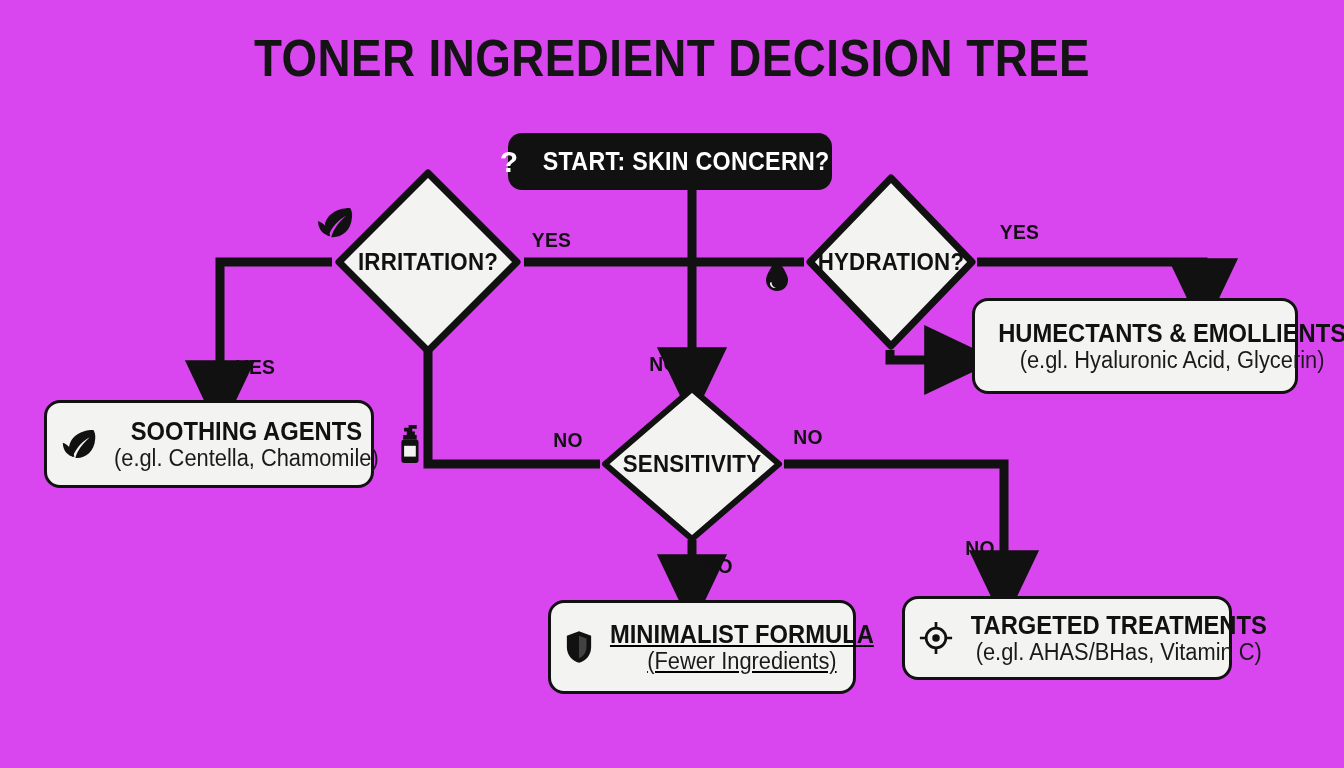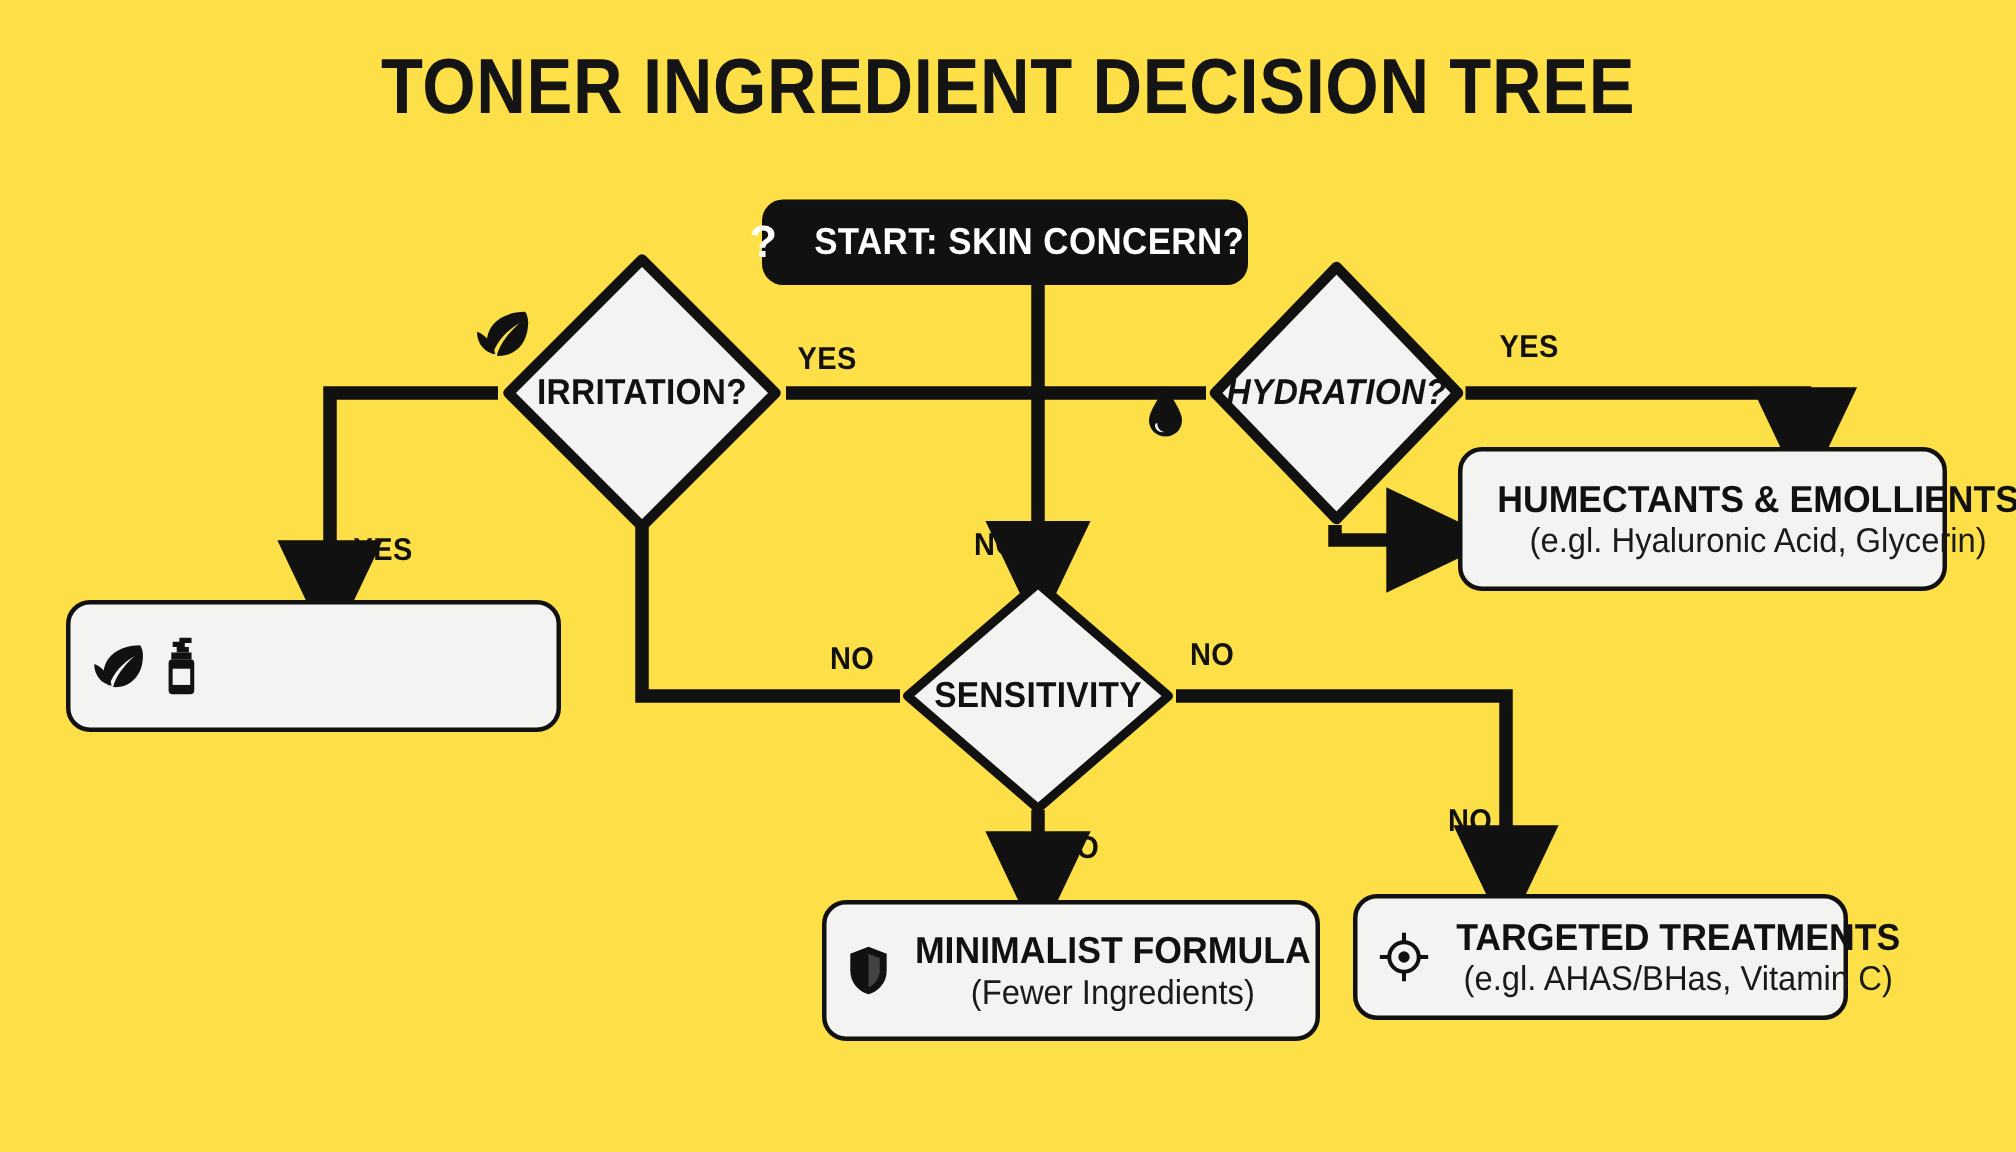--- a/index.html
+++ b/index.html
@@ -10,21 +10,21 @@
   body {
     width: 1344px;
     height: 768px;
     font-family: "Liberation Sans", sans-serif;
     overflow: hidden;
   }
   #canvas {
     position: relative;
     width: 1344px;
     height: 768px;
-    background: #fde047;
+    background: #d946ef;
   }
   
   #page-title {
     position: absolute;
     left: 0;
     top: 28px;
     width: 1344px;
     text-align: center;
     font-family: "Liberation Sans Narrow", "Liberation Sans", sans-serif;
     font-size: 52px;
@@ -201,21 +201,21 @@
     <div class="diamond-text">IRRITATION?</div>
   </div>
 
   <div class="free-icon" style="left:316px; top:206px; width:38px; height:34px;">
     <svg viewBox="0 0 40 36" width="38" height="34" xmlns="http://www.w3.org/2000/svg">
       <path d="M36,2 C20,2 9,11 9,23 C9,27 11,30 13,32 C16,23 23,15 32,10 C24,17 18,25 16,33 C26,34 37,27 38,12 C38.5,8 37.5,4 36,2 Z" fill="#111111"></path>
       <path d="M2,16 C2,25 8,31 15,32 C13,24 8,18 2,16 Z" fill="#111111"></path>
     </svg>
   </div>
 
-  <div class="diamond-wrap" style="left:804px; top:172px; width:174px; height:180px;font-style:italic;">
+  <div class="diamond-wrap" style="left:804px; top:172px; width:174px; height:180px;">
     <svg class="diamond-shape" viewBox="0 0 174 180" xmlns="http://www.w3.org/2000/svg">
       <path d="M87,6 L168,90 L87,174 L6,90 Z" fill="#f3f3f1" stroke="#111111" stroke-width="7" stroke-linejoin="round"></path>
     </svg>
     <div class="diamond-text">HYDRATION?</div>
   </div>
 
   <div class="free-icon" style="left:764px; top:258px; width:26px; height:34px;">
     <svg viewBox="0 0 26 34" width="26" height="34" xmlns="http://www.w3.org/2000/svg">
       <path d="M13,1 C13,1 2,15 2,22 C2,28.5 6.9,33 13,33 C19.1,33 24,28.5 24,22 C24,15 13,1 13,1 Z" fill="#111111"></path>
       <path d="M7.5,24 C7.5,27 9.5,29.5 12,30 C9,30.6 6,28.5 6,25.5 C6,24.8 6.6,24 7.5,24 Z" fill="#f7f7f7"></path>
@@ -228,40 +228,44 @@
     </svg>
     <div class="diamond-text">SENSITIVITY</div>
   </div>
 
   <div class="out-box" style="left:44px; top:400px; width:330px; height:88px;">
     <span class="icon-slot">
       <svg viewBox="0 0 40 36" width="36" height="33" xmlns="http://www.w3.org/2000/svg">
         <path d="M36,2 C20,2 9,11 9,23 C9,27 11,30 13,32 C16,23 23,15 32,10 C24,17 18,25 16,33 C26,34 37,27 38,12 C38.5,8 37.5,4 36,2 Z" fill="#111111"></path>
         <path d="M2,16 C2,25 8,31 15,32 C13,24 8,18 2,16 Z" fill="#111111"></path>
       </svg>
+    </span>
+    <span class="out-text">
+      <span class="out-title">SOOTHING AGENTS</span>
+      <span class="out-sub">(e.gl. Centella, Chamomile)</span>
     </span>
     <span class="icon-slot">
       <svg viewBox="0 0 30 44" width="27" height="40" xmlns="http://www.w3.org/2000/svg">
         <path d="M14,1 L23,1 L23,5 L18,5 L18,8 L21,8 L21,12 L12,12 L12,8 L9,8 L9,4 L14,4 Z" fill="#111111"></path>
         <rect x="8" y="12" width="15" height="5" fill="#111111"></rect>
         <rect x="6" y="17" width="19" height="26" rx="3" fill="#111111"></rect>
         <rect x="9" y="24" width="13" height="12" fill="#f3f3f1"></rect>
       </svg>
     </span>
   </div>
 
   <div class="out-box" style="left:972px; top:298px; width:326px; height:96px;">
     <span class="out-text">
       <span class="out-title">HUMECTANTS &amp; EMOLLIENTS</span>
       <span class="out-sub">(e.gl. Hyaluronic Acid, Glycerin)</span>
     </span>
 
   </div>
 
-  <div class="out-box" style="left:548px; top:600px; width:332px; height:94px;">
+  <div class="out-box" style="left:548px; top:600px; width:308px; height:94px;text-decoration:underline;">
     <span class="icon-slot">
       <svg viewBox="0 0 30 36" width="28" height="34" xmlns="http://www.w3.org/2000/svg">
         <path d="M15,1 L28,6 L28,18 C28,27 22,33 15,35 C8,33 2,27 2,18 L2,6 Z" fill="#111111"></path>
         <path d="M15,6 L23,9 L23,18 C23,24 19,28.5 15,30 Z" fill="#f3f3f1" opacity="0.22"></path>
       </svg>
     </span>
     <span class="out-text">
       <span class="out-title">MINIMALIST FORMULA</span>
       <span class="out-sub">(Fewer Ingredients)</span>
     </span>

